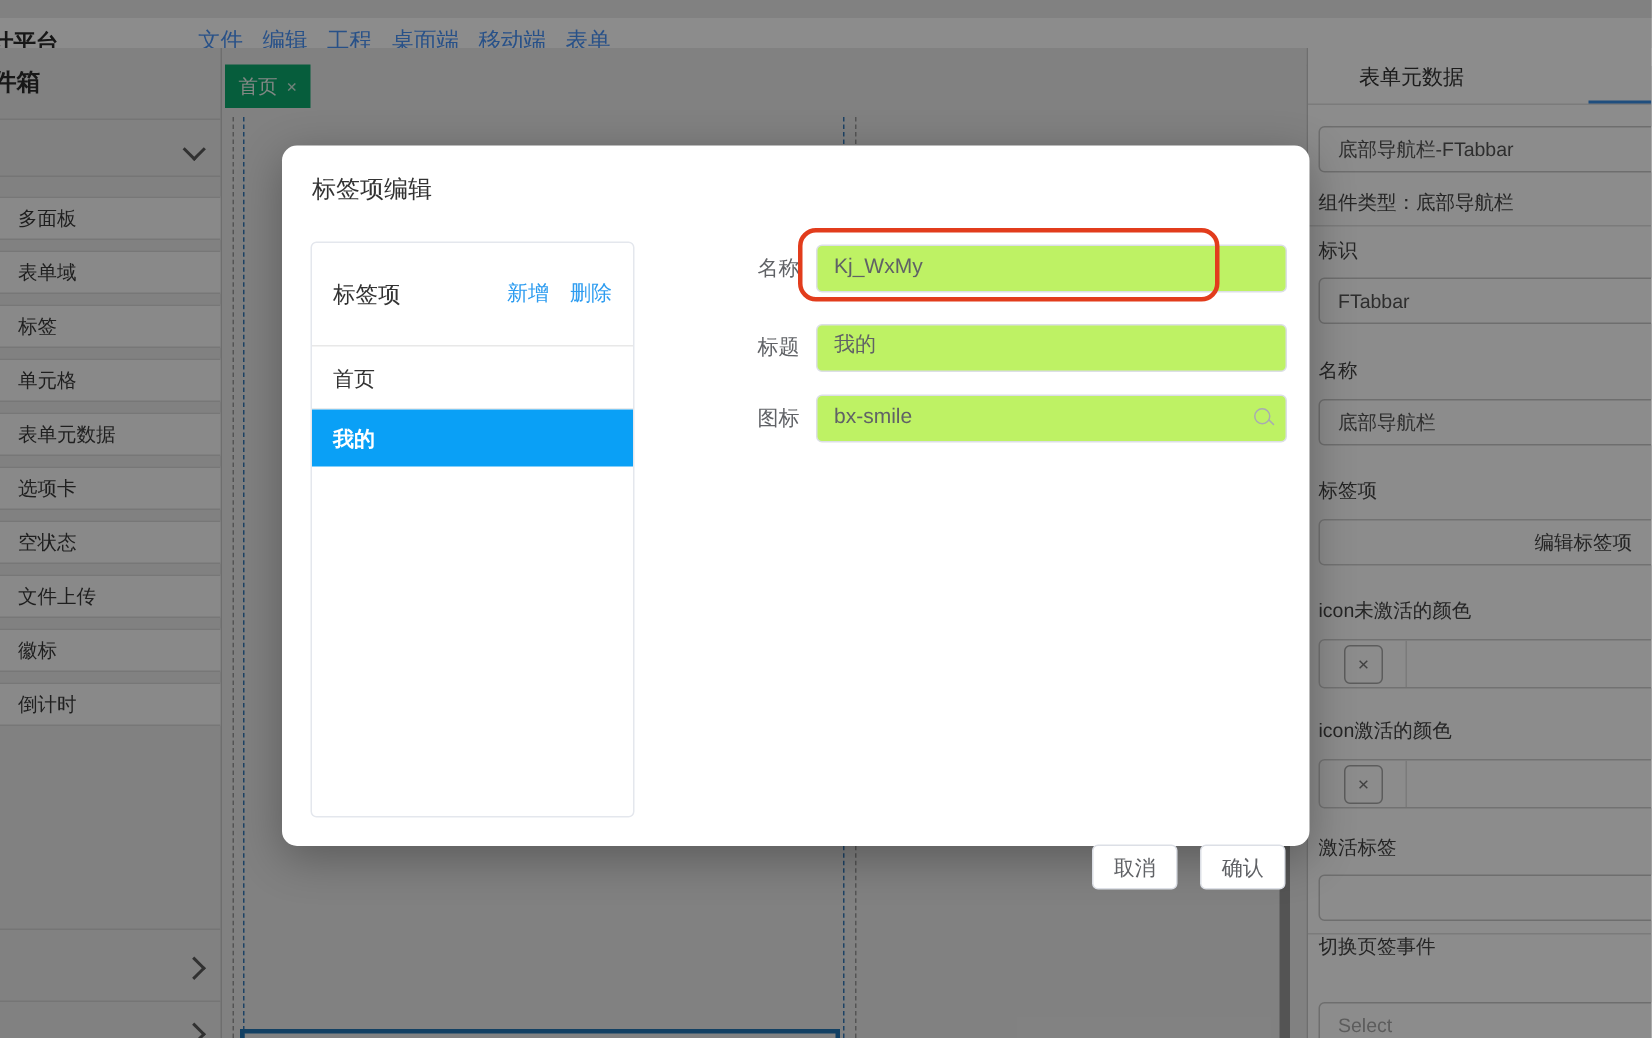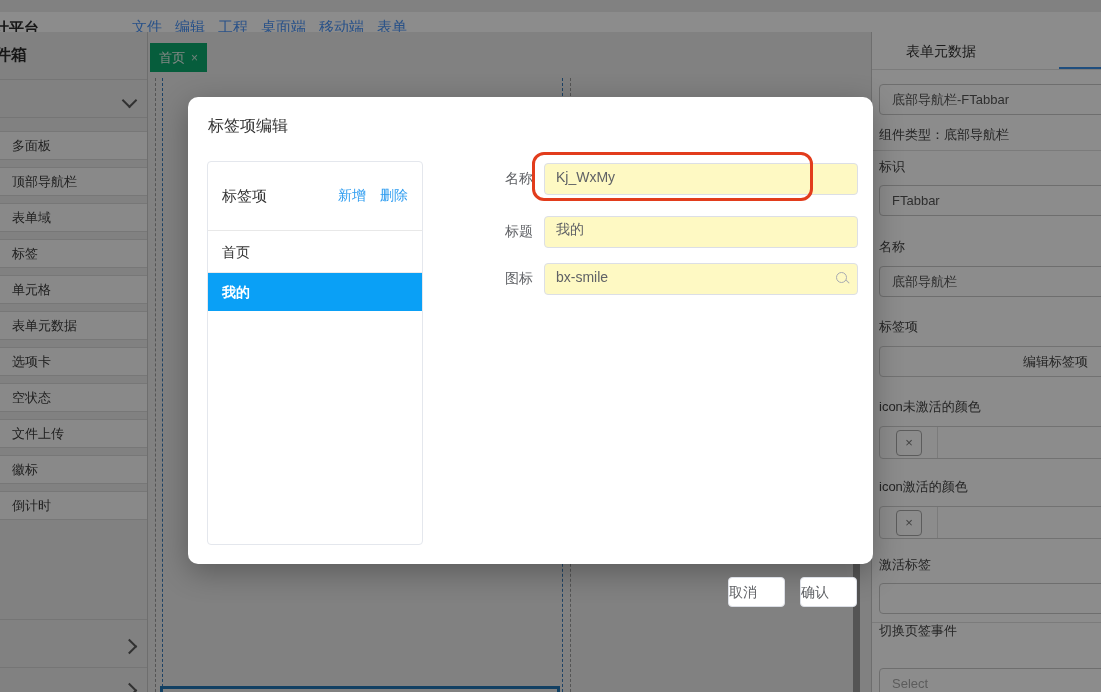--- a/index.html
+++ b/index.html
@@ -62,26 +62,26 @@
   .list-head .t{font-size:15px;color:#333;}
   .list-head .links{margin-left:auto;display:flex;gap:14px;}
   .list-head .links span{font-size:14px;color:#2d9cf0;cursor:pointer;}
   .list-item{height:42px;line-height:42px;padding-left:14px;font-size:14px;color:#333;
              border-bottom:1px solid #ebebeb;cursor:pointer;box-sizing:border-box;}
   .list-item.selected{background:#0aa0f6;color:#fff;font-weight:bold;height:38px;line-height:38px;border-bottom:none;}
   .frow{position:absolute;left:317px;display:flex;align-items:center;}
   .frow label{width:32px;font-size:14px;color:#606266;margin-right:7px;white-space:nowrap;}
   .frow .ibox{position:relative;width:314px;height:32px;}
   .frow input{width:100%;height:100%;border:1px solid #dcdfe6;border-radius:4px;box-sizing:border-box;
-              font-size:14px;color:#606266;padding:0 30px 4px 11px;outline:none;background:#fef9c3;
+              font-size:14px;color:#606266;padding:0 30px 4px 11px;outline:none;background:#bef264;
               font-family:"Liberation Sans",sans-serif;}
   .mag{position:absolute;right:11px;top:9px;width:9px;height:9px;border:1px solid #a8abb2;border-radius:50%;}
   .mag::after{content:"";position:absolute;left:8px;top:8px;width:5px;height:1px;background:#a8abb2;transform:rotate(45deg);}
-  .m-btn{position:absolute;top:480px;width:57px;height:30px;border:1px solid #dcdfe6;border-radius:4px;background:#fff;
-         font-size:14px;color:#606266;line-height:28px;box-sizing:border-box;cursor:pointer;}
+  .m-btn{position:absolute;top:466px;width:57px;height:30px;border:1px solid #dcdfe6;border-radius:4px;background:#fff;
+         font-size:14px;color:#606266;text-align:center;line-height:28px;box-sizing:border-box;cursor:pointer;}
   .m-btn.cancel{left:540px;}
   .m-btn.confirm{left:612px;}
   
   .anno-text{position:absolute;left:526px;top:120px;font-size:22px;font-weight:bold;color:#e23c1c;letter-spacing:1px;white-space:nowrap;}
   .anno-box{position:absolute;left:532px;top:152px;width:281px;height:49px;border:3px solid #e23c1c;border-radius:12px;box-sizing:border-box;}
 </style>
 </head>
 <body>
 
 <div class="stage">
@@ -98,21 +98,20 @@
     </div>
   </div>
 
   <div class="sidebar">
     <span class="side-title">件箱</span>
     <div class="hline" style="top:47px"></div>
     <span class="side-collapse"><span class="chev down"></span></span>
     <div class="hline" style="top:85px"></div>
     <div class="comp-list">
       <div class="comp-item">多面板</div>
-      <div class="comp-item">顶部导航栏</div>
       <div class="comp-item">表单域</div>
       <div class="comp-item">标签</div>
       <div class="comp-item">单元格</div>
       <div class="comp-item">表单元数据</div>
       <div class="comp-item">选项卡</div>
       <div class="comp-item">空状态</div>
       <div class="comp-item">文件上传</div>
       <div class="comp-item">徽标</div>
       <div class="comp-item">倒计时</div>
     </div>

